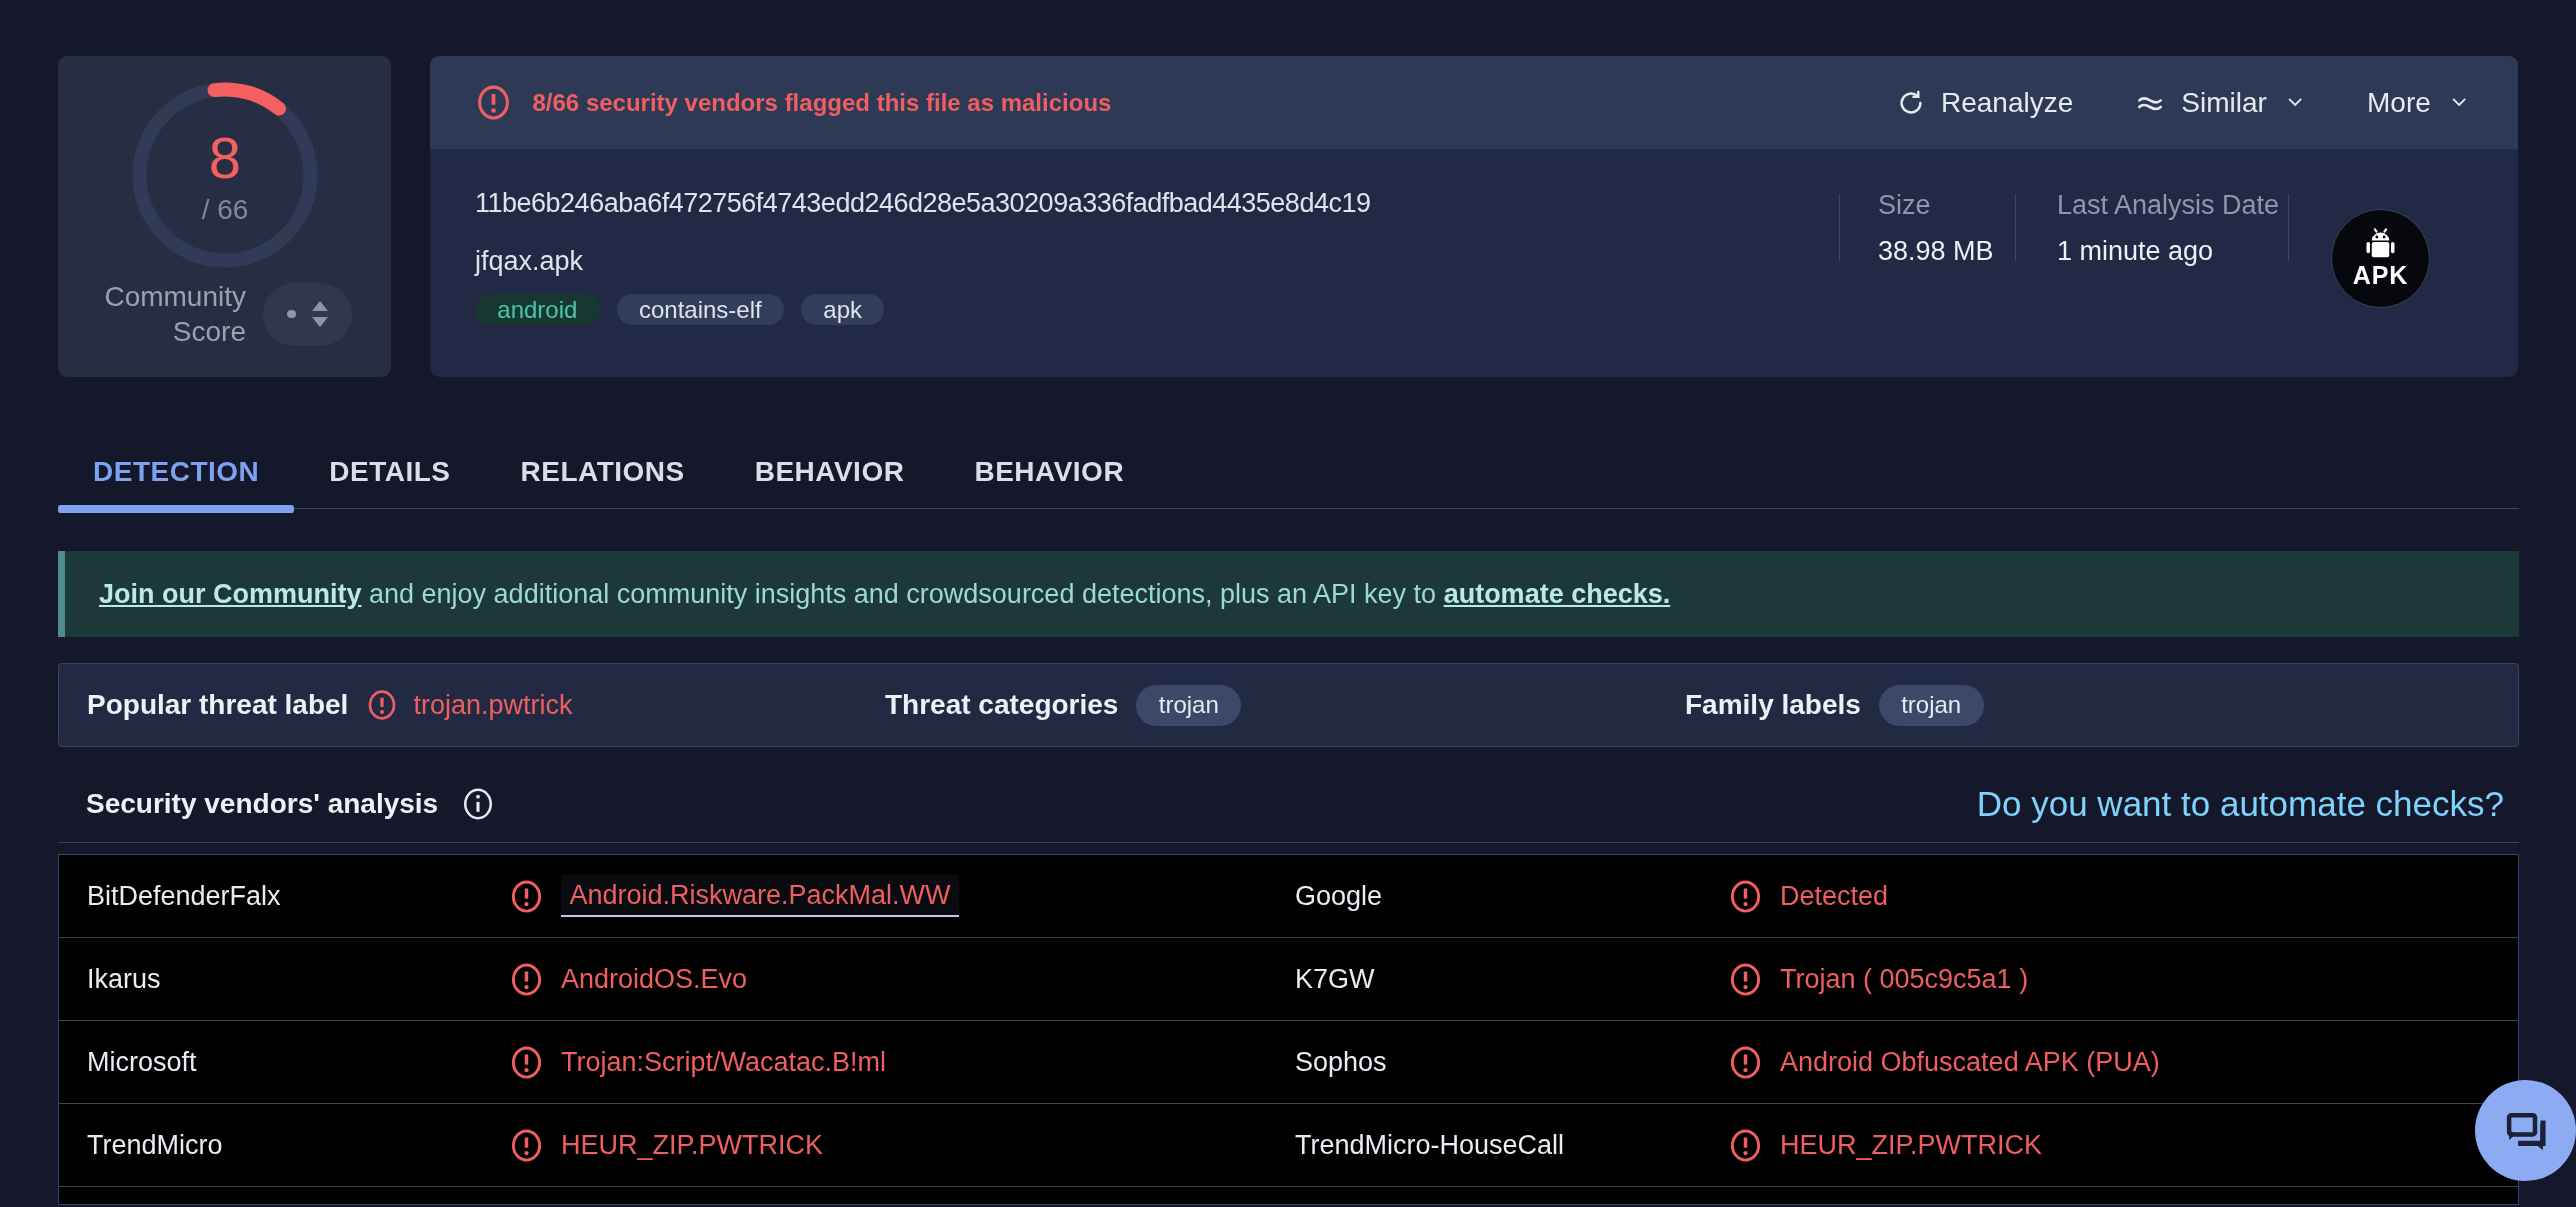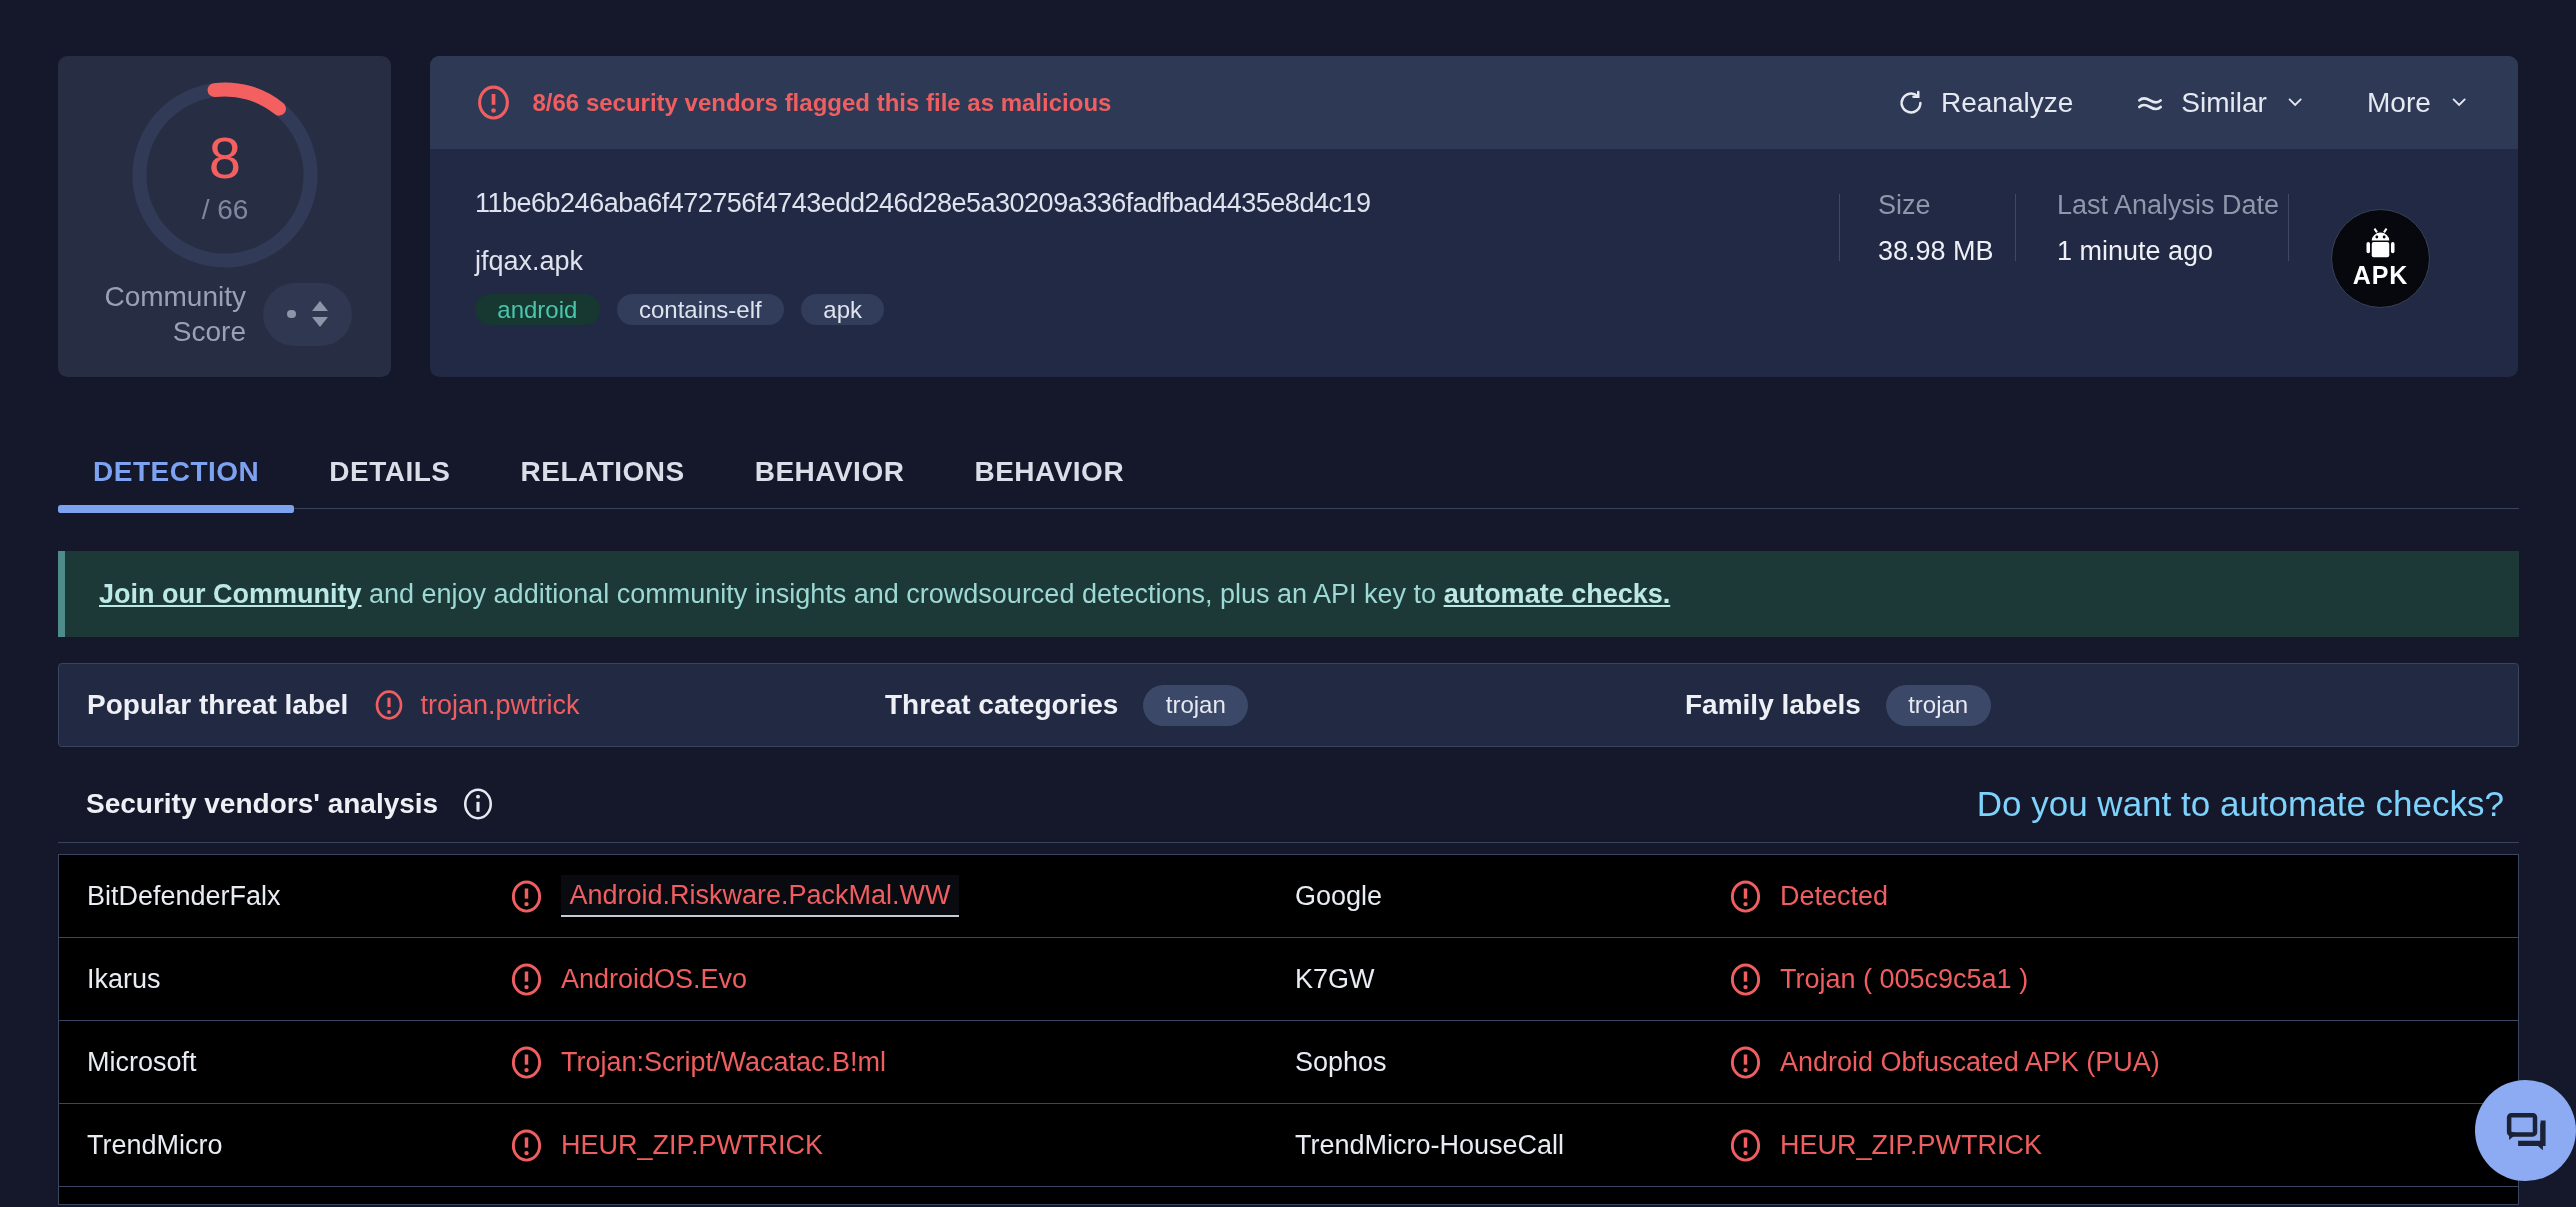--- a/index.html
+++ b/index.html
@@ -69,21 +69,21 @@
   
   .community { position:absolute; left:58px; top:551px; width:2461px; height:86px;
     background:#1d3937; border-left:7.4px solid #4e8c8a;
     display:flex; align-items:center; padding-left:34px; font-size:27px; color:#9cd8d4; }
   .community a { color:#bce9e6; font-weight:700; text-decoration:underline; cursor:pointer; }
 
   
   .threat-bar { position:absolute; left:58px; top:663px; width:2461px; height:84px;
     background:#222a43; border:0.9px solid #39445f; border-radius:3.7px;
     display:grid; grid-template-columns:798px 800px 1fr; align-items:center; padding-left:28px; }
-  .threat-cell { display:flex; align-items:center; gap:25px; }
+  .threat-cell { display:flex; align-items:center; gap:18px; }
   .threat-label { font-weight:700; font-size:28px; color:#eef0f6; }
   .red-flex { display:flex; align-items:center; gap:15px; color:#ef5e60; font-size:27px; }
   .pill { height:41px; border-radius:20.5px; padding:0 22.3px; display:flex; align-items:center;
     background:#3c4867; color:#e6e9f2; font-size:24px; }
 
   
   .vendors-header { position:absolute; left:58px; top:765px; width:2461px; height:78px;
     border-bottom:1.9px solid #39445f; display:flex; align-items:center; }
   .vendors-title { display:flex; align-items:center; gap:23px; font-weight:700; font-size:28px;
     color:#eef0f6; padding-left:28px; }

